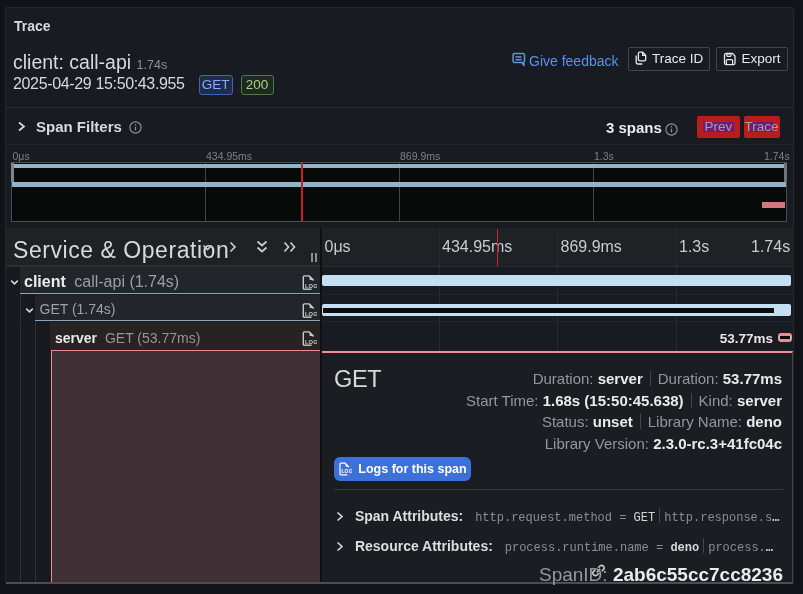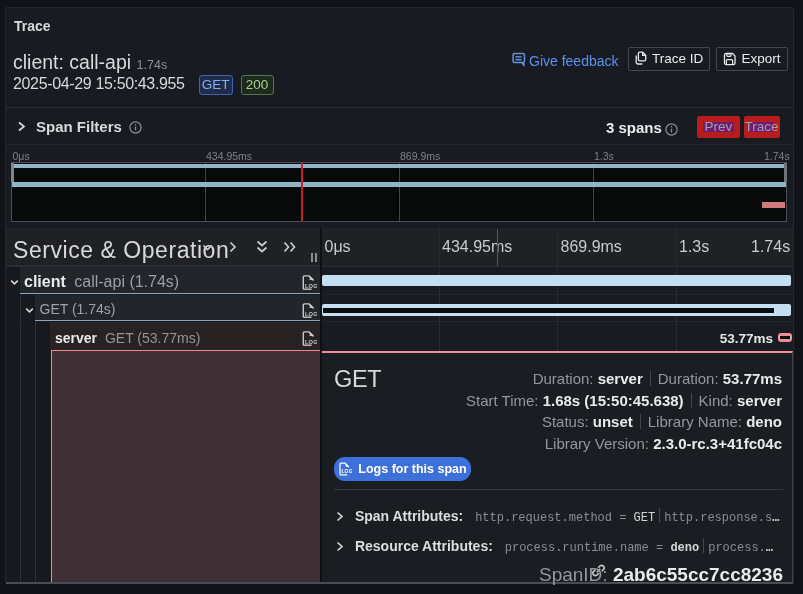--- a/index.html
+++ b/index.html
@@ -189,21 +189,21 @@
 
 <div class="abs" style="left:321.5px;top:351.2px;width:471.5px;height:231.8px;background:#1a1d22;border-top:2.5px solid #f18f95;border-right:1px solid #3f434a;"></div>
 
 <div class="abs" style="left:334px;top:366px;font-size:23.5px;color:#d8d9da;letter-spacing:-0.3px;">GET</div>
 
 <div class="abs" style="right:21px;top:370px;font-size:15px;text-align:right;"><span class="lbl">Duration: </span><span class="val">server</span><span class="sep"></span><span class="lbl">Duration: </span><span class="val">53.77ms</span></div>
 <div class="abs" style="right:21px;top:391.5px;font-size:15px;text-align:right;"><span class="lbl">Start Time: </span><span class="val">1.68s (15:50:45.638)</span><span class="sep"></span><span class="lbl">Kind: </span><span class="val">server</span></div>
 <div class="abs" style="right:21px;top:413px;font-size:15px;text-align:right;"><span class="lbl">Status: </span><span class="val">unset</span><span class="sep"></span><span class="lbl">Library Name: </span><span class="val">deno</span></div>
 <div class="abs" style="right:21px;top:434.5px;font-size:15px;text-align:right;"><span class="lbl">Library Version: </span><span class="val">2.3.0-rc.3+41fc04c</span></div>
 
-<div class="abs" style="left:334px;top:457px;width:137px;height:23.5px;background:#3d71d9;border-radius:11px;display:flex;align-items:center;justify-content:center;gap:6px;color:#fff;font-size:12.5px;font-weight:bold;">
+<div class="abs" style="left:334px;top:457px;width:137px;height:23.5px;background:#3d71d9;border-radius:6px;display:flex;align-items:center;justify-content:center;gap:6px;color:#fff;font-size:12.5px;font-weight:bold;">
 <svg width="14" height="16" viewBox="0 0 16 17">
       <path d="M2.3 15.2 V3.1 a1.2 1.2 0 0 1 1.2 -1.2 H8.1 L12.6 6.4" fill="none" stroke="#fff" stroke-width="1.4"></path>
       <path d="M9.2 2.9 L11.7 5.4 H9.2 Z" fill="none" stroke="#fff" stroke-width="1.1"></path>
       <path d="M2.3 15.2 H10.6" stroke="#fff" stroke-width="1.4" fill="none"></path>
       <text x="3.9" y="13.6" font-size="5.7" font-weight="bold" fill="#fff" font-family="Liberation Sans" letter-spacing="0.2">LOG</text>
     </svg>
 <span>Logs for this span</span>
   </div>
 
 <div class="abs" style="left:334px;top:488.5px;width:449px;height:1px;background:#35383f;"></div>

